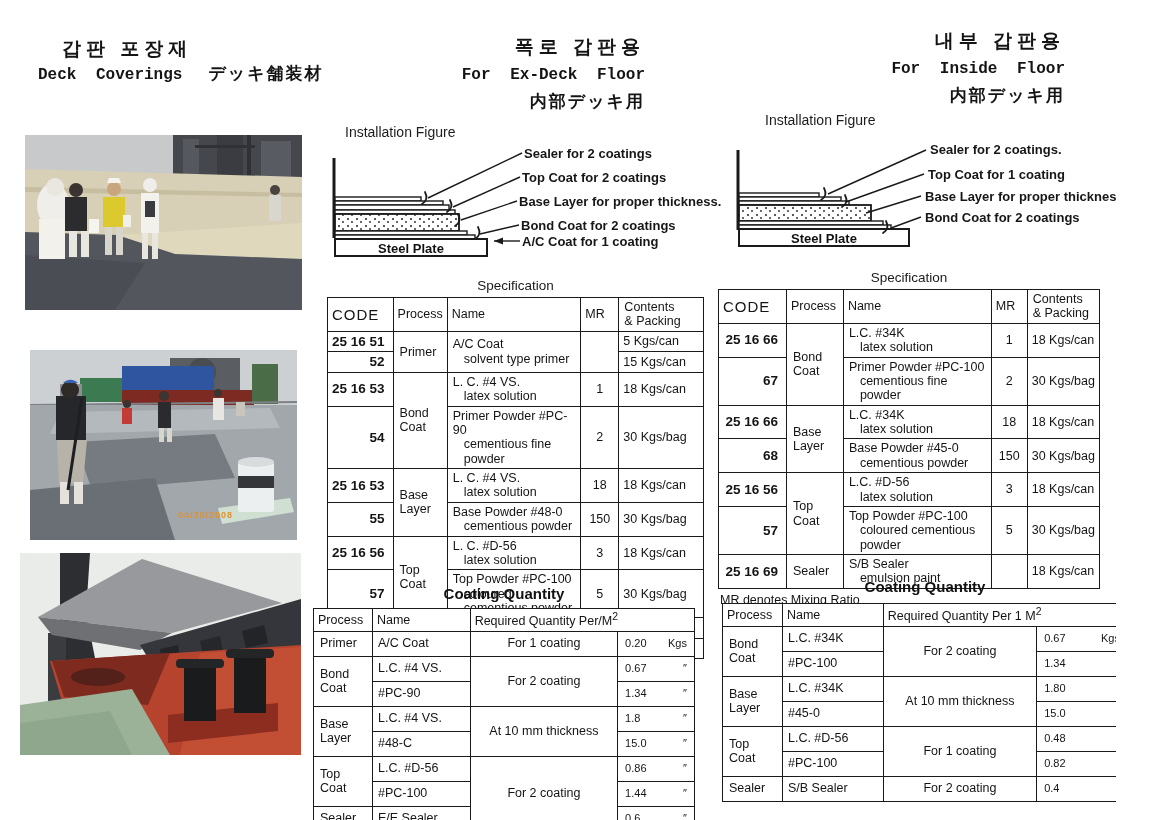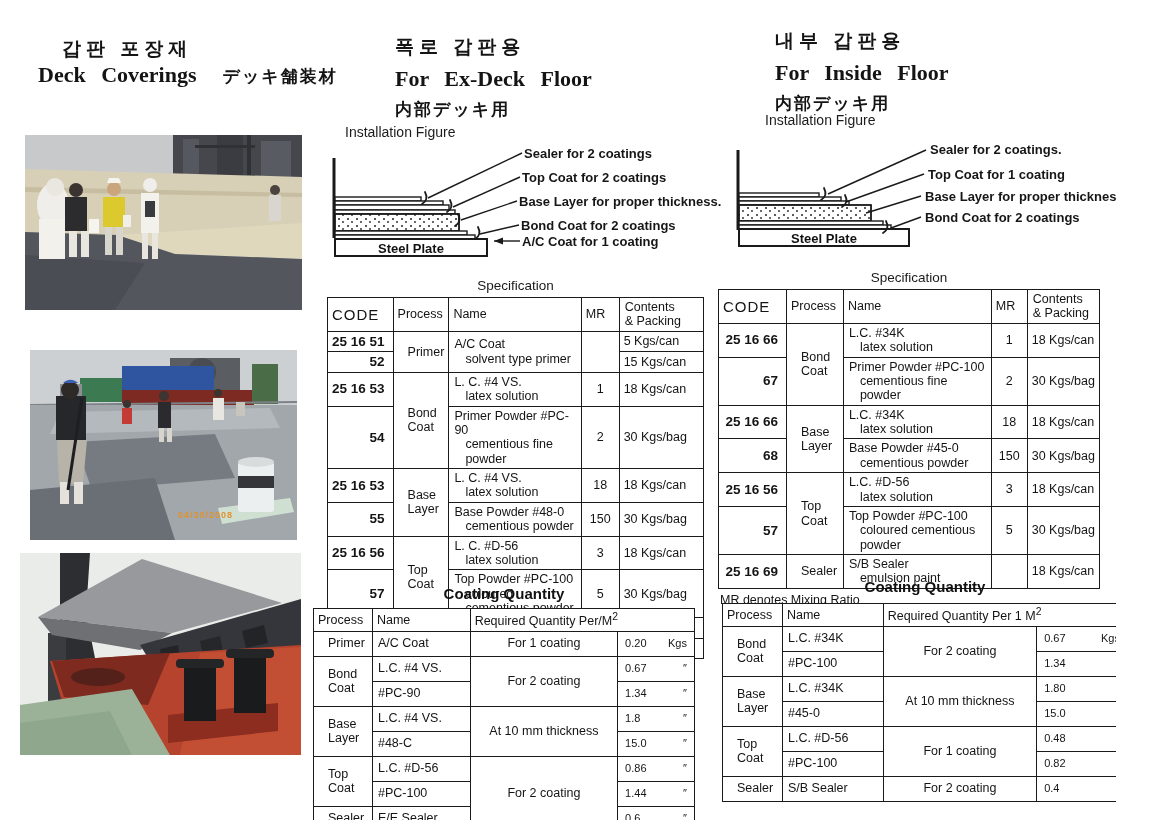--- a/index.html
+++ b/index.html
@@ -1,34 +1,34 @@
 <!DOCTYPE html>
 <html><head>
 <meta charset="utf-8">
 <style>
   html,body{margin:0;padding:0;background:#fff}
   #page{position:relative;width:1116px;height:820px;background:#ffffff;overflow:hidden;
         font-family:"Liberation Sans",sans-serif;color:#141414}
   .abs{position:absolute}
   .ko{font-weight:bold;font-size:19px;letter-spacing:5px;white-space:nowrap}
-  .en{font-family:Liberation Serif, serif;font-weight:bold;font-size:22px;white-space:nowrap;word-spacing:10px}
+  .en{font-family:Liberation Mono, monospace;font-weight:bold;font-size:16px;white-space:nowrap;word-spacing:10px}
   .ja{font-weight:bold;font-size:17px;letter-spacing:2px;white-space:nowrap}
-  .titlecol{text-align:left}
+  .titlecol{text-align:right}
   .titlecol div{margin:0 0 6px 0}
   .figure-heading{font-size:14px;color:#1c1c1c}
   .sec-title{font-size:13.5px;text-align:center;color:#1a1a1a}
   .coat-title{font-size:15px;font-weight:bold;text-align:center;color:#111}
   table.t{border-collapse:collapse;table-layout:fixed;background:#fff;margin-top:4px}
   .t td,.t th{border:1.5px solid #1a1a1a;padding:2px 4px;font-size:12.5px;line-height:1.15;
       vertical-align:middle;color:#141414;overflow:hidden}
   .t th{font-weight:normal;text-align:left}
   th.codeh{font-size:15px;letter-spacing:1px}
   th.packh{text-align:left;padding-left:5px}
   td.code{font-weight:bold;text-align:right;padding-right:8px;font-size:13.5px;white-space:nowrap}
-  td.proc{padding-left:14px}
+  td.proc{padding-left:6px}
   td.mr{text-align:center}
   td.pack{padding-left:4px;white-space:nowrap}
   td.name{padding-left:5px}
   .n2{padding-left:11px}
   td.desc{text-align:center}
   .coat td{height:20px}
   .qcell{display:flex;justify-content:space-between;padding:0 3px;font-size:11px}
   .qcell .unit{padding-left:4px}
   .note{font-size:12.5px;margin-top:4px;padding-left:2px}
   .figbox{position:absolute}

